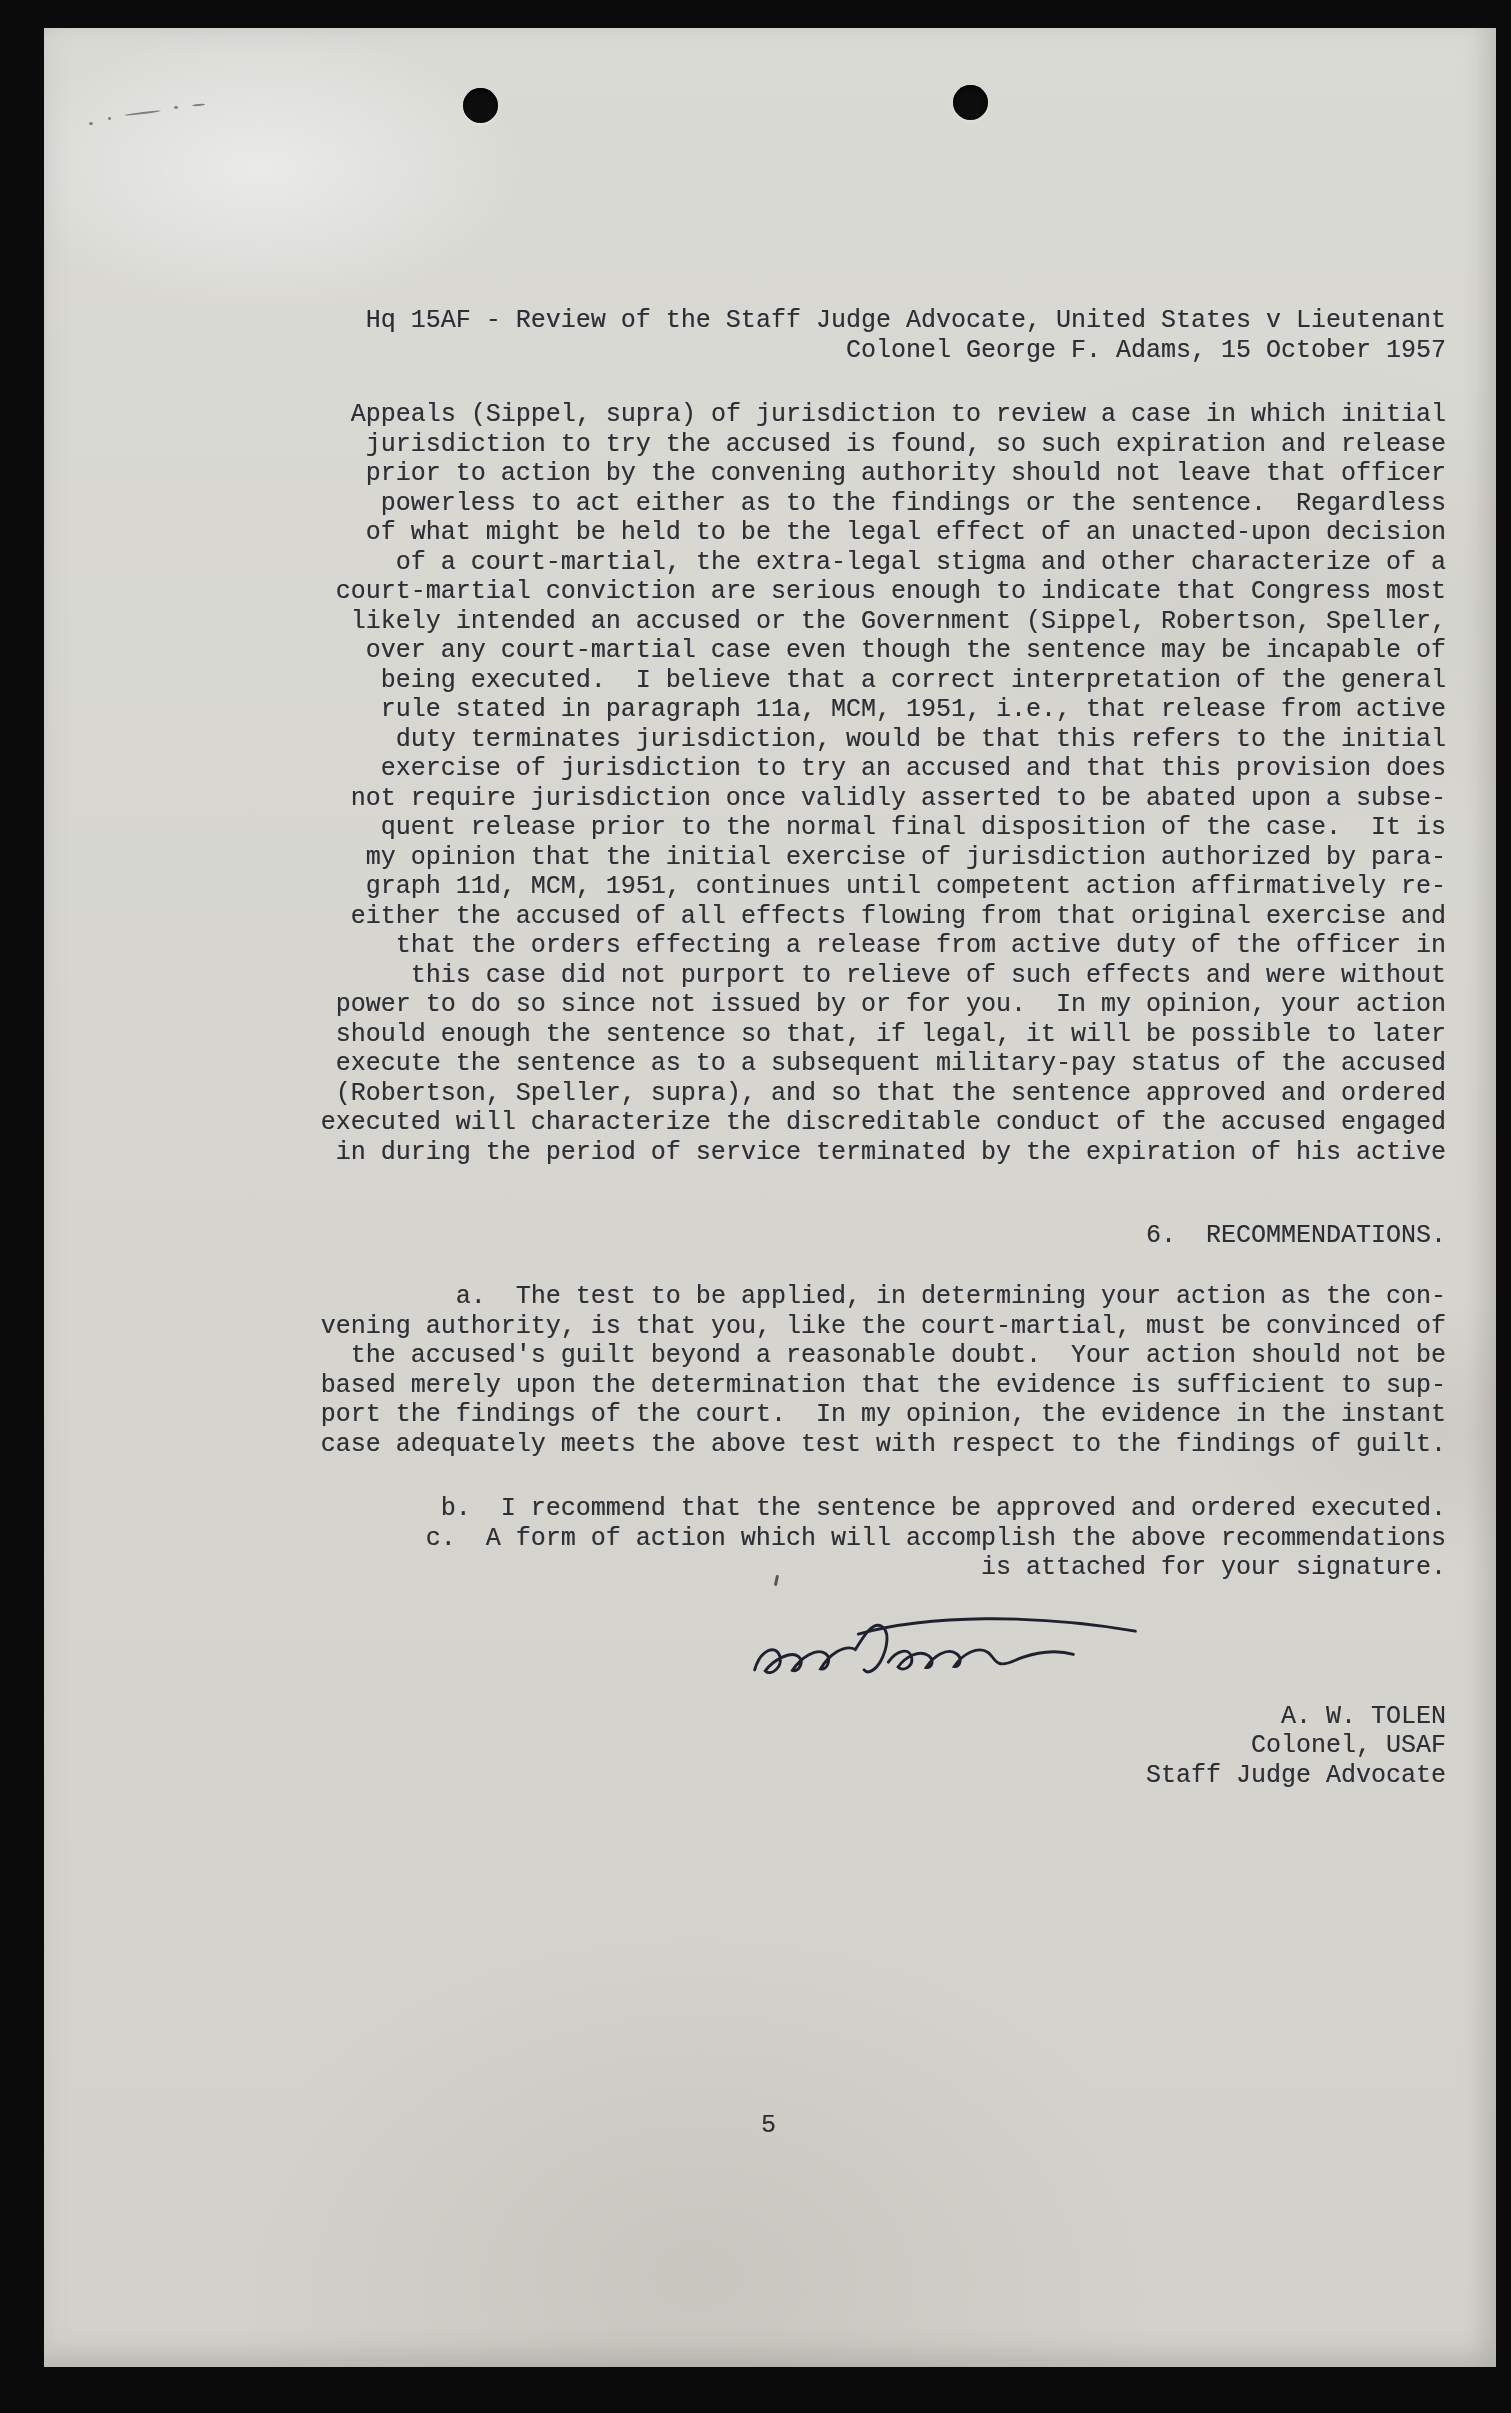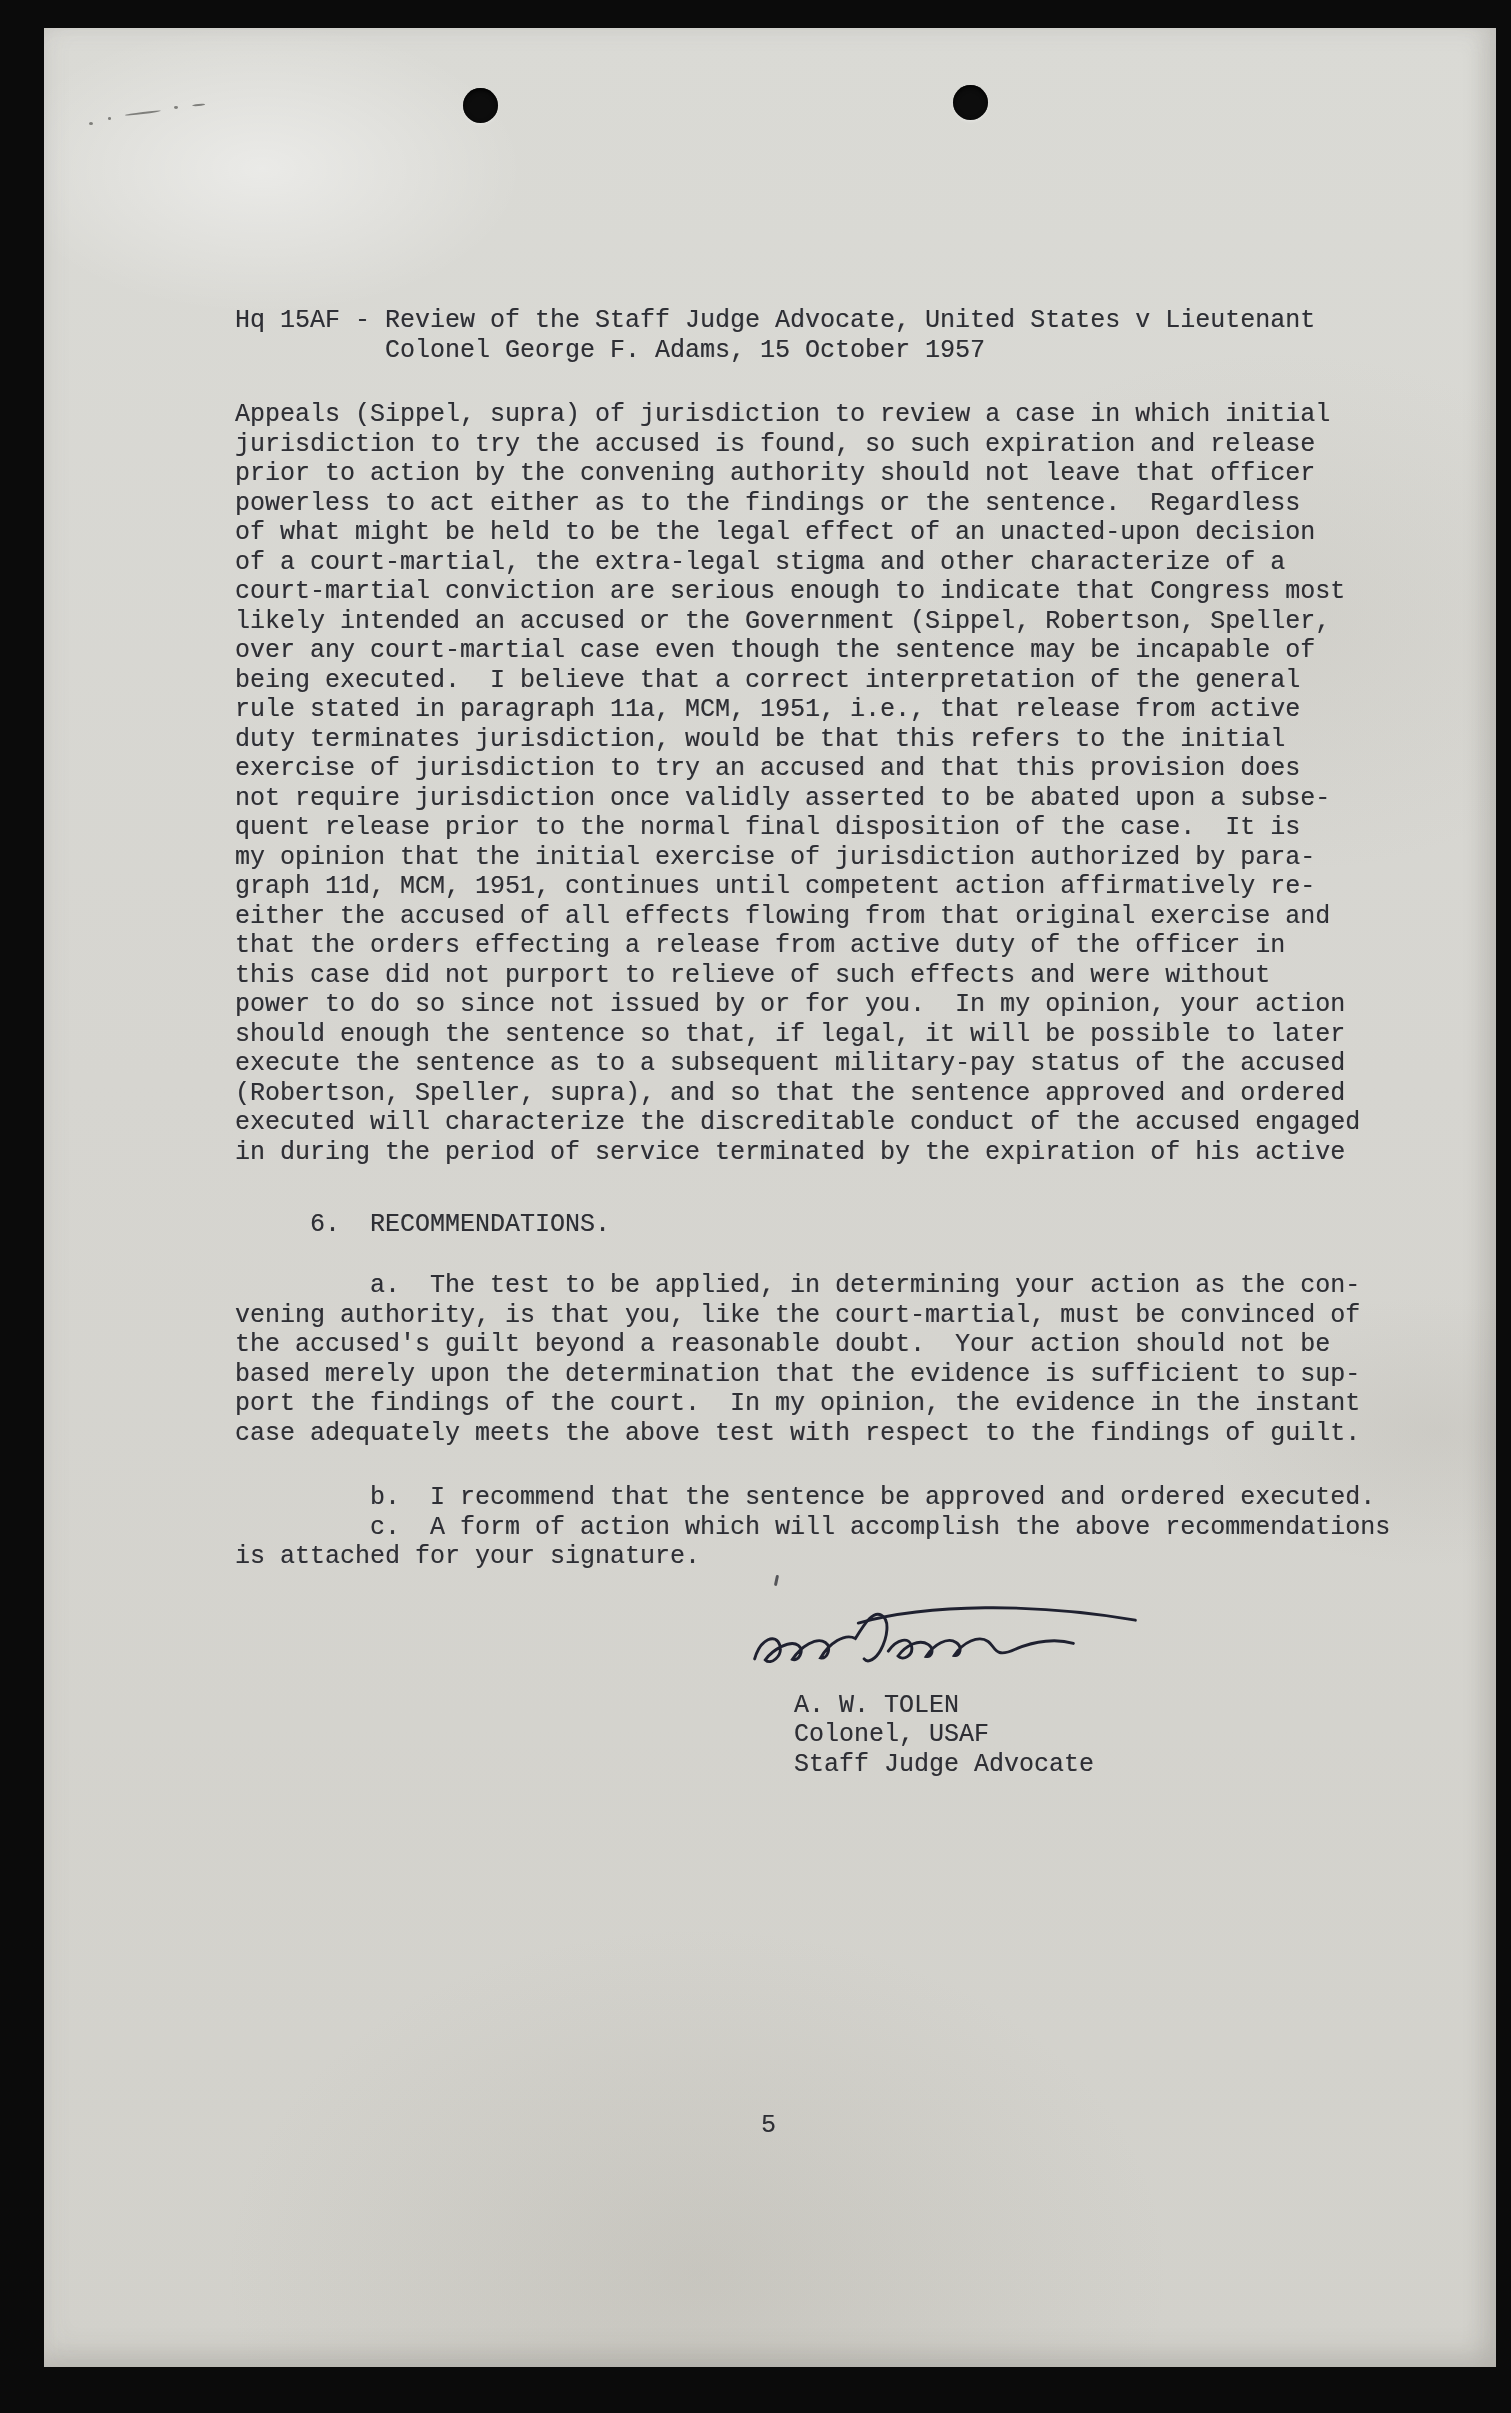--- a/index.html
+++ b/index.html
@@ -46,25 +46,25 @@
   .pm3 { left: 42px;  top: 36px; width: 36px; height: 1.9px; border-radius: 1.5px; transform: rotate(-7deg); }
   .pm4 { left: 91px; top: 30px; width: 3.9px;  height: 2.9px; }
   .pm5 { left: 109px; top: 28px; width: 12.6px; height: 1.9px; border-radius: 1.5px; transform: rotate(-5deg); }
 
   .text-col {
     position: absolute; left: 191px; top: 278px; width: 1211px;
     color: var(--ink);
     font-size: 25px; line-height: 29.5px;
     text-shadow: 0.3px 0.3px 0 rgba(46,47,53,0.30), -0.2px 0 0 rgba(46,47,53,0.18);
   }
-  .tline { white-space: pre; }
+  .tline { white-space: pre; text-align: right; }
   .u { text-underline-offset: 3.4px; text-decoration-thickness: 1.5px; }
 
   .block-paragraph       { margin-top: 35px; }
-  .block-recommendations { margin-top: 43px; }
+  .block-recommendations { margin-top: 54px; }
   .block-item-a          { margin-top: 31.5px; }
   .block-item-b          { margin-top: 35px; }
   .block-item-c          { }
 
   .sig-row  { margin-top: 20.3px; padding-left: 509px; height: 99px; }
   .sig-row svg { display: block; }
   .sig-text { padding-left: 559px; }
 
   .page-number {
     position: absolute; left: 717px; top: 2083px;

